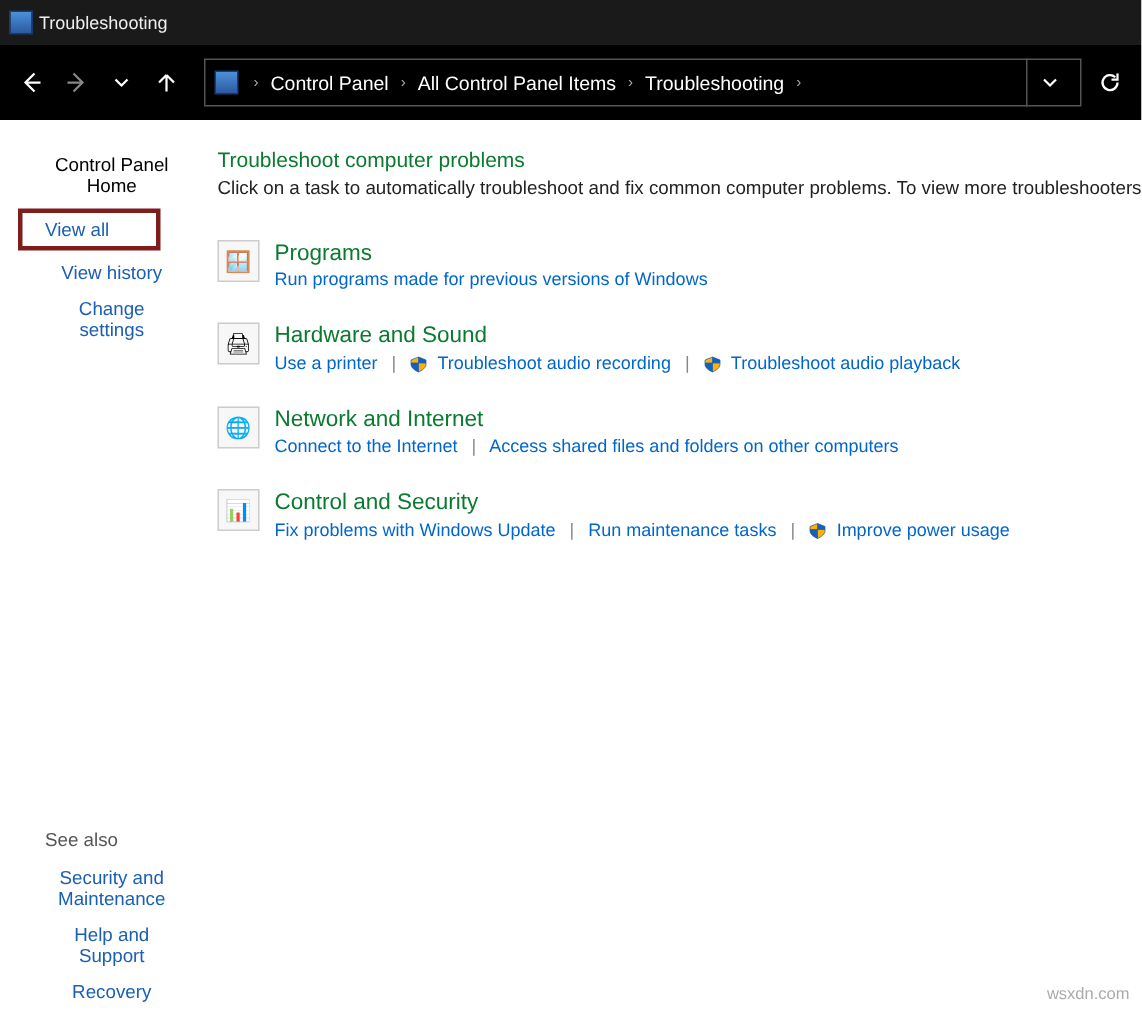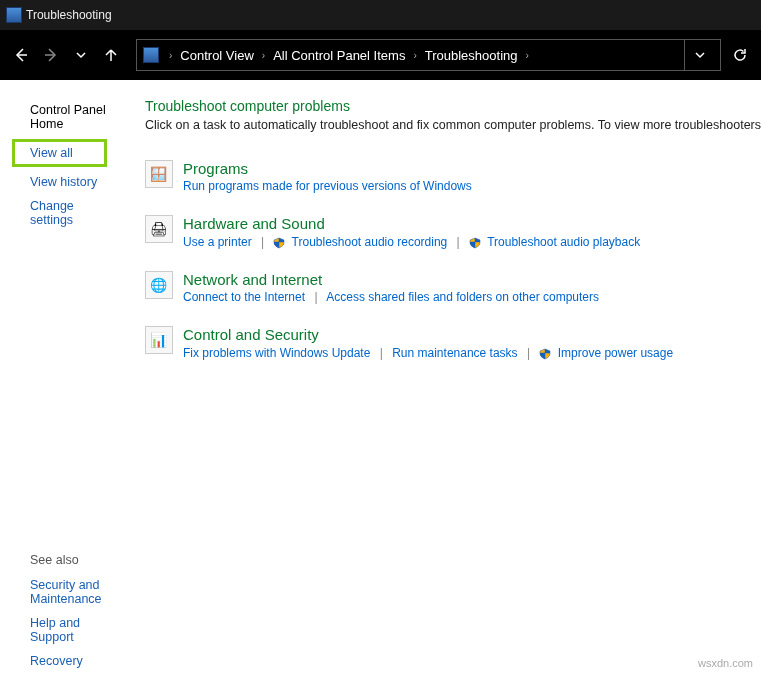--- a/index.html
+++ b/index.html
@@ -8,23 +8,23 @@
   .navrow { background: #000; height: 50px; display: flex; align-items: center; padding: 0 6px; }
   .navbtn { width: 30px; height: 30px; display: flex; align-items: center; justify-content: center; color: #fff; cursor: pointer; }
   .navbtn.dim { color: #888; }
   .addrbar { flex: 1; background: #000; border: 1px solid #555; height: 32px; margin-left: 10px; display: flex; align-items: center; padding: 0 6px; color: #fff; font-size: 13px; }
   .addrbar .crumb { cursor: pointer; padding: 0 2px; }
   .addrbar .sep { color: #aaa; padding: 0 6px; font-size: 10px; }
   .addrtail { width: 30px; height: 32px; display: flex; align-items: center; justify-content: center; color: #fff; border-left: 1px solid #555; }
   .refreshbtn { width: 30px; height: 30px; display: flex; align-items: center; justify-content: center; color: #fff; margin-left: 4px; cursor: pointer;}
   .body { display: flex; height: calc(100% - 80px); }
   .sidebar { width: 200px; padding: 18px 0 0 0; font-size: 12.5px; color: #0066cc; display:flex; flex-direction:column;}
-  .sidebar .link { padding: 5px 0 5px 30px; cursor: pointer; color: #1a5fb4;}
+  .sidebar .link { padding: 5px 0 5px 30px; cursor: pointer; color: #1a5fb4; text-align: center;}
   .sidebar .home { color: #000; }
-  .sidebar .highlight { border: 3px solid #84cc16; margin: 3px 12px 3px 12px; padding: 4px 0 4px 15px; color:#1a5fb4;}
+  .sidebar .highlight { border: 3px solid #7f1d1d; margin: 3px 12px 3px 12px; padding: 4px 0 4px 15px; color:#1a5fb4;}
   .seealso-block { margin-top: auto; padding-bottom: 16px;}
   .seealso-hdr { color: #555; padding: 6px 0 6px 30px; font-size:12.5px;}
   .main { flex: 1; padding: 18px 0 0 26px; }
   .page-title { font-size: 14px; color: #0a7a2f; margin-bottom: 4px; }
   .page-desc { font-size: 12.5px; color: #222; margin-bottom: 28px; white-space:nowrap; overflow:hidden;}
   .cat { display: flex; margin-bottom: 22px; }
   .cat-icon { width: 28px; height: 28px; margin-right: 10px; border:1px solid #ccc; display:flex; align-items:center; justify-content:center; font-size:14px;background:#f7f7f7;}
   .cat-text { flex: 1; }
   .cat-title { font-size: 15px; color: #0a7a2f; cursor: pointer; margin-bottom:2px;}
   .cat-links { font-size: 12px; }
@@ -61,21 +61,21 @@
       </svg>
   </div>
   <div class="navbtn">
     <svg width="16" height="16" viewBox="0 0 16 16">
         <path d="M8 3 L3 8 M8 3 L13 8 M8 3 L8 14" stroke="#fff" stroke-width="1.5" fill="none"></path>
       </svg>
   </div>
   <div class="addrbar">
     <span class="cpicon"></span>
     <span class="sep">›</span>
-    <span class="crumb">Control View</span>
+    <span class="crumb">Control Panel</span>
     <span class="sep">›</span>
     <span class="crumb">All Control Panel Items</span>
     <span class="sep">›</span>
     <span class="crumb">Troubleshooting</span>
     <span class="sep">›</span>
     <span style="flex:1"></span>
     <div class="addrtail">
       <svg width="10" height="10" viewBox="0 0 10 10">
           <path d="M1 3 L5 7 L9 3" stroke="#fff" stroke-width="1.5" fill="none"></path>
         </svg>

